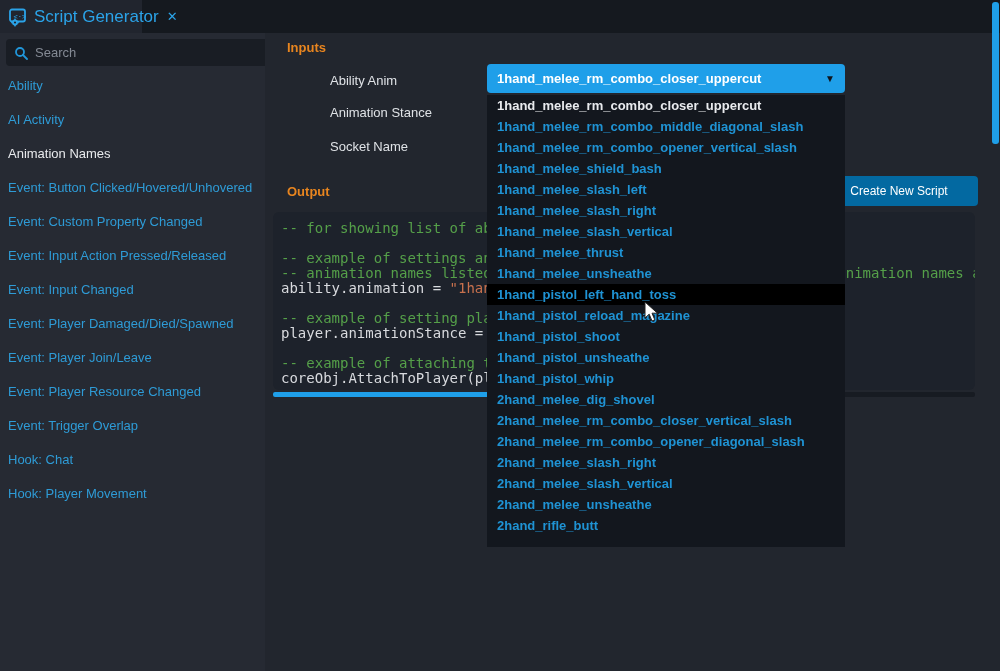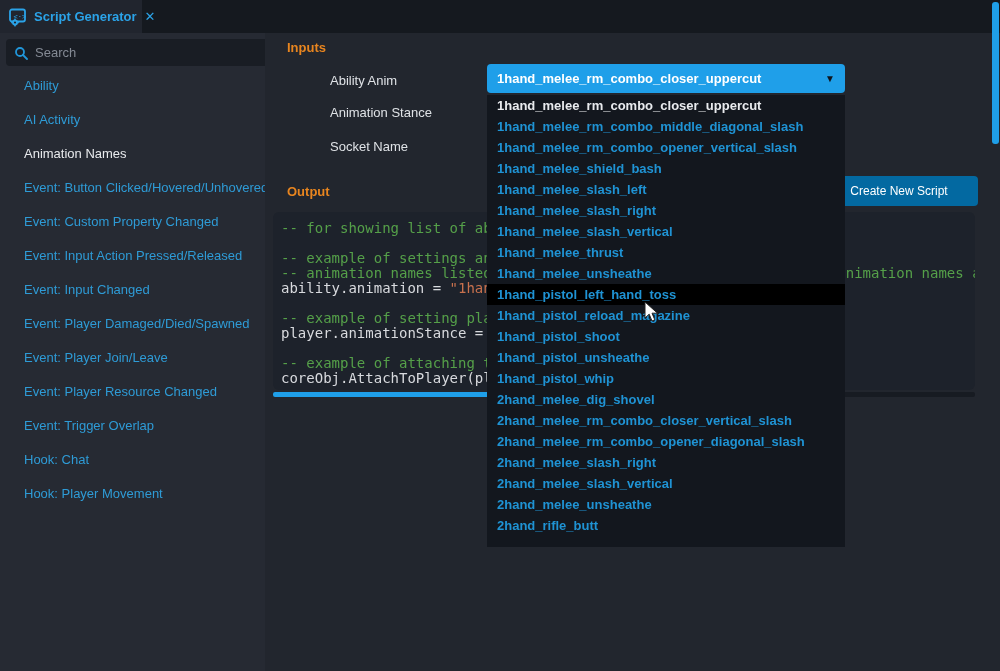--- a/index.html
+++ b/index.html
@@ -4,32 +4,32 @@
 <style>
   * { margin:0; padding:0; box-sizing:border-box; }
   html,body { width:1000px; height:671px; overflow:hidden; background:#22262e;
     font-family:"Liberation Sans","DejaVu Sans",sans-serif; }
   .stage { position:relative; width:1000px; height:671px; background:#22262e; }
 
   
   .topbar { position:absolute; left:0; top:0; width:1000px; height:33px; background:#15191f; }
   .tab { position:absolute; left:0; top:0; width:142px; height:33px; background:#21252e;
     display:flex; align-items:center; gap:6px; padding:0 8px; }
-  .tab-label { color:#2ba3e8; font-size:13px; font-weight:700; white-space:nowrap; }
+  .tab-label { color:#2ba3e8; font-size:17px; font-weight:400; white-space:nowrap; }
   .tab-close { color:#2ba3e8; font-size:13px; font-weight:700; cursor:pointer; margin-left:2px; }
 
   
   .sidebar { position:absolute; left:0; top:33px; width:265px; height:638px; background:#262a33; }
   .search { position:absolute; left:6px; top:6px; width:288px; height:27px; background:#191d24;
     border-radius:4px; display:flex; align-items:center; padding:0 8px; gap:7px; }
   .search-input { background:transparent; border:none; outline:none; color:#c9cdd4;
     font-size:13px; width:200px; font-family:inherit; }
   .search-input::placeholder { color:#848a94; }
   .side-list { position:absolute; left:0; top:36px; width:265px; }
-  .side-item { height:34px; line-height:34px; padding-left:24px; font-size:13px;
+  .side-item { height:34px; line-height:34px; padding-left:8px; font-size:13px;
     color:#2e9bd6; white-space:nowrap; cursor:pointer; }
   .side-item.selected { color:#e8eaed; }
 
   
   .main { position:absolute; left:265px; top:33px; width:735px; height:638px; background:#22262e; }
   .section-head { position:absolute; font-size:13px; font-weight:700; color:#e8851f; }
   .field-label { position:absolute; left:65px; font-size:13px; color:#dfe2e6; white-space:nowrap; }
 
   
   .create-btn { position:absolute; left:555px; top:143px; width:158px; height:30px;

